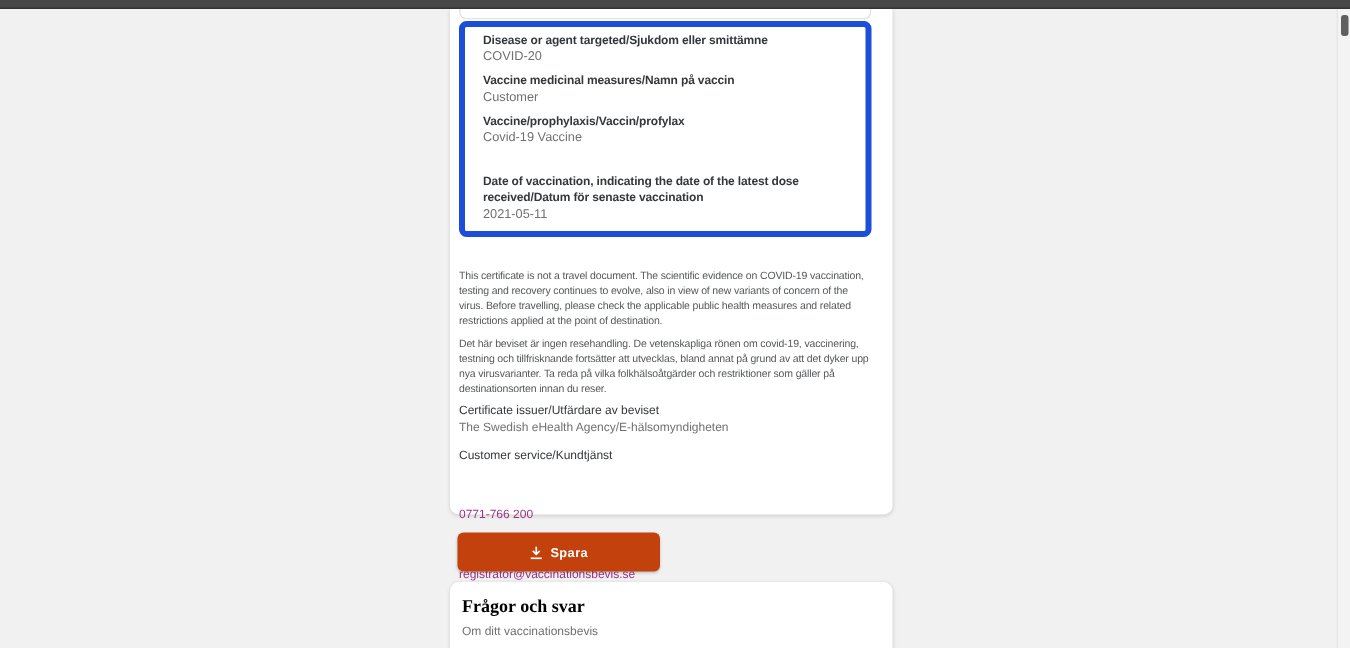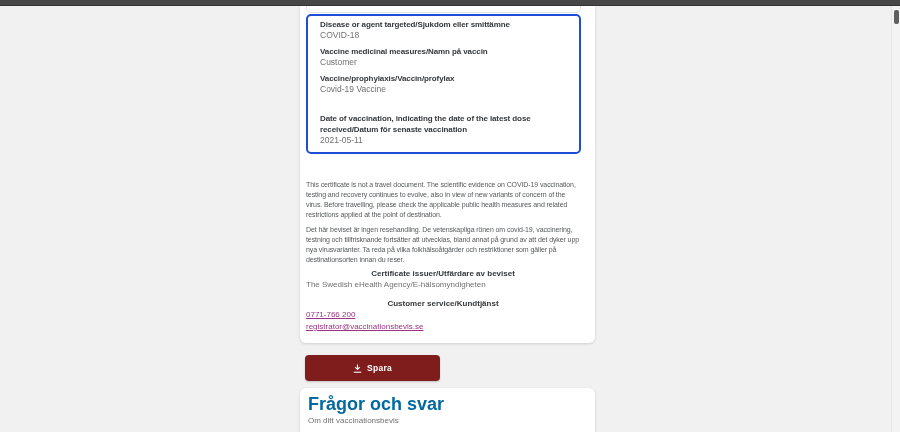--- a/index.html
+++ b/index.html
@@ -55,21 +55,21 @@
     border-left: 1px solid #e3e3e3;
     border-right: 1px solid #e3e3e3;
     border-bottom: 1px solid #e3e3e3;
     border-radius: 0 0 5px 5px;
     box-sizing: border-box;
   }
   .details-card {
     position: absolute;
     left: 6px; top: 8px;
     width: 275px;
-    border: 2px solid #1d4ed8;
+    border: 4px solid #1d4ed8;
     border-radius: 5px;
     box-sizing: border-box;
     padding: 3px 8px 6px 12px;
     background: #ffffff;
   }
   .detail-row { margin-bottom: 5px; }
   .detail-row:last-child { margin-bottom: 0; margin-top: 18px; }
   .detail-label {
     font-size: 8px;
     font-weight: bold;
@@ -91,43 +91,42 @@
     color: #55585a;
     letter-spacing: -0.1px;
   }
   .para-en { top: 174px; }
   .para-sv { top: 219px; }
   .info-block { position: absolute; left: 6px; width: 274px; }
   .issuer-block { top: 262px; }
   .customer-block { top: 292px; }
   .info-label {
     font-size: 8px;
-    font-weight: bold;
+    font-weight: normal;
     color: #35383b;
     line-height: 11px;
-    text-align: center;
   }
   .info-value {
     font-size: 8px;
     color: #707070;
     line-height: 11px;
   }
   .link {
     display: block;
     font-size: 8px;
     line-height: 12px;
     color: #9c3382;
-    text-decoration: underline;
     cursor: pointer;
+    margin-top: 28px;
   }
   .save-button {
     position: absolute;
     left: 305px; top: 355px;
     width: 135px; height: 26px;
-    background: #7f1d1d;
+    background: #c2410c;
     border: none;
     border-radius: 4px;
     color: #ffffff;
     font-family: "Liberation Sans", sans-serif;
     font-size: 8.5px;
     font-weight: bold;
     letter-spacing: 0.3px;
     display: flex;
     align-items: center;
     justify-content: center;
@@ -140,25 +139,26 @@
     position: absolute;
     left: 300px; top: 388px;
     width: 295px; height: 60px;
     background: #ffffff;
     border-radius: 6px 6px 0 0;
     box-shadow: 0 1px 3px rgba(0,0,0,0.14);
     box-sizing: border-box;
     padding: 8px 10px 0 8px;
   }
   .faq-title {
-    font-size: 18px;
+    font-size: 12px;
     font-weight: bold;
-    color: #0369a1;
+    color: #000000;
     line-height: 16px;
     margin: 0;
+    font-family: Liberation Serif, serif;
   }
   .faq-subtitle {
     font-size: 8px;
     color: #707070;
     line-height: 11px;
     margin-top: 3px;
   }
 </style>
 </head>
 <body>
@@ -169,21 +169,21 @@
   <div class="scrollbar-thumb"></div>
 </div>
 
 <div class="content-panel">
 
   <div class="prev-card-stub"></div>
 
   <div class="details-card">
     <div class="detail-row">
       <div class="detail-label">Disease or agent targeted/Sjukdom eller smittämne</div>
-      <div class="detail-value">COVID-18</div>
+      <div class="detail-value">COVID-20</div>
     </div>
     <div class="detail-row">
       <div class="detail-label">Vaccine medicinal measures/Namn på vaccin</div>
       <div class="detail-value">Customer</div>
     </div>
     <div class="detail-row">
       <div class="detail-label">Vaccine/prophylaxis/Vaccin/profylax</div>
       <div class="detail-value">Covid-19 Vaccine</div>
     </div>
     <div class="detail-row">

